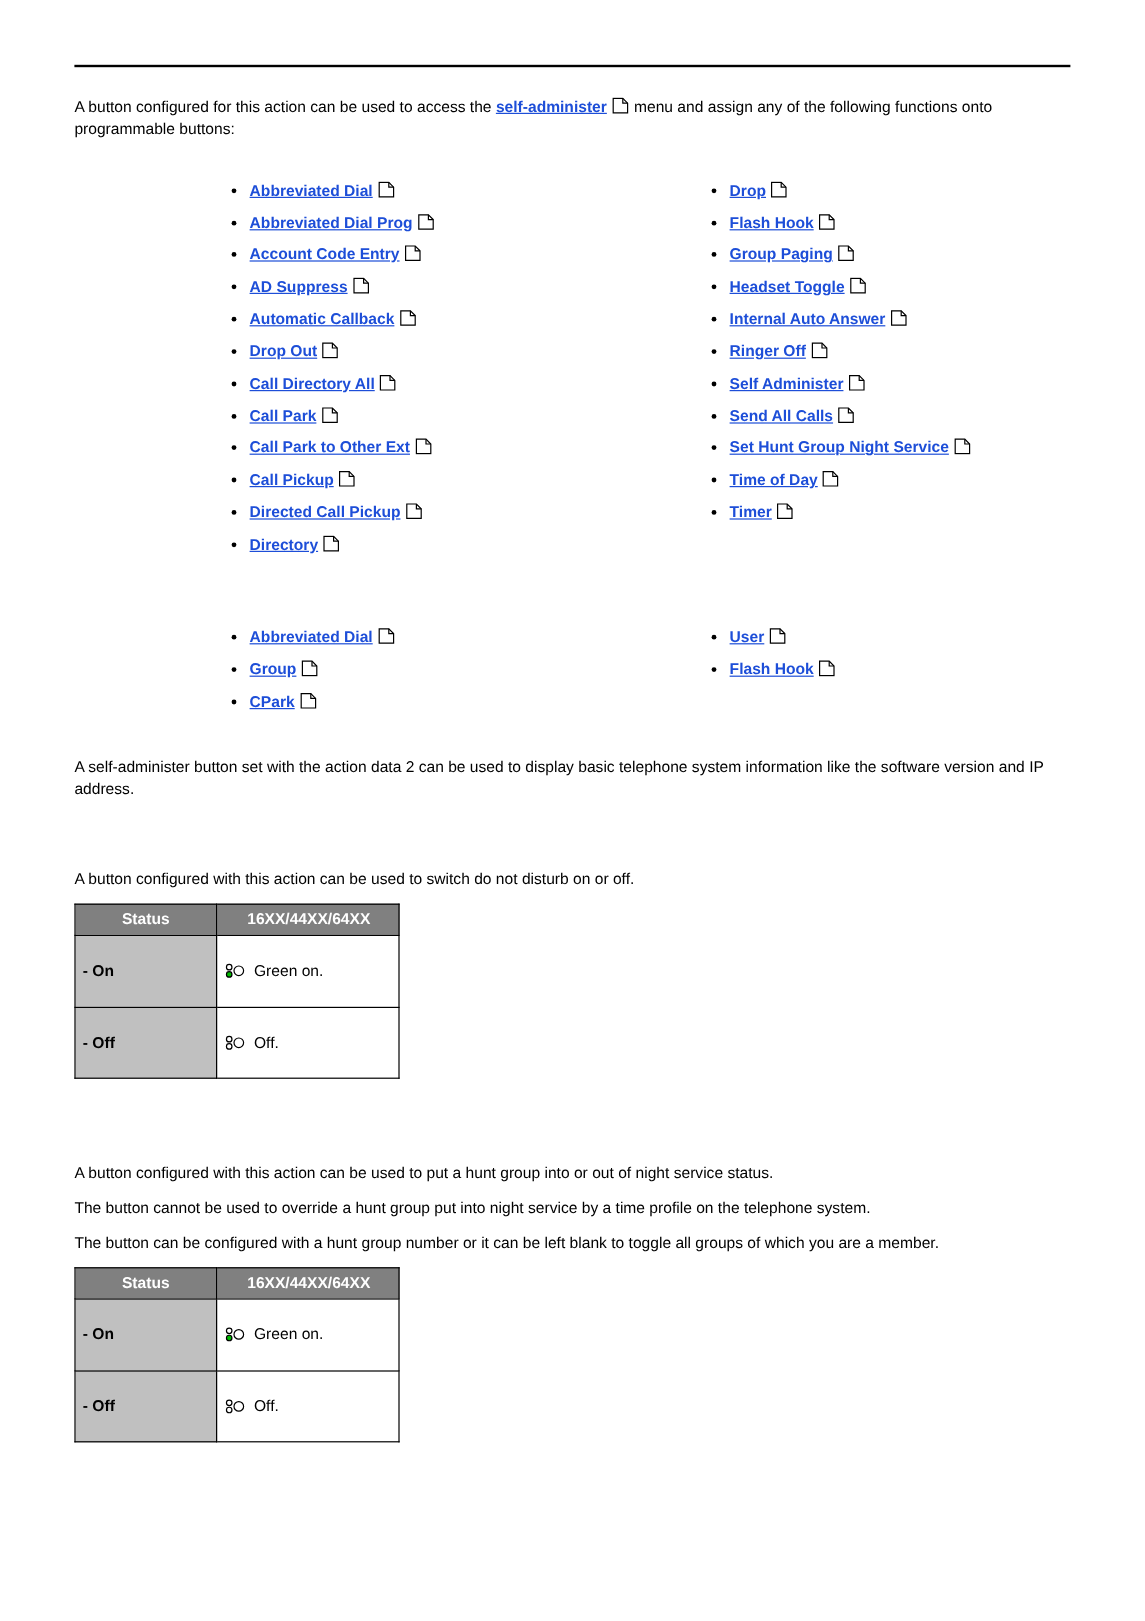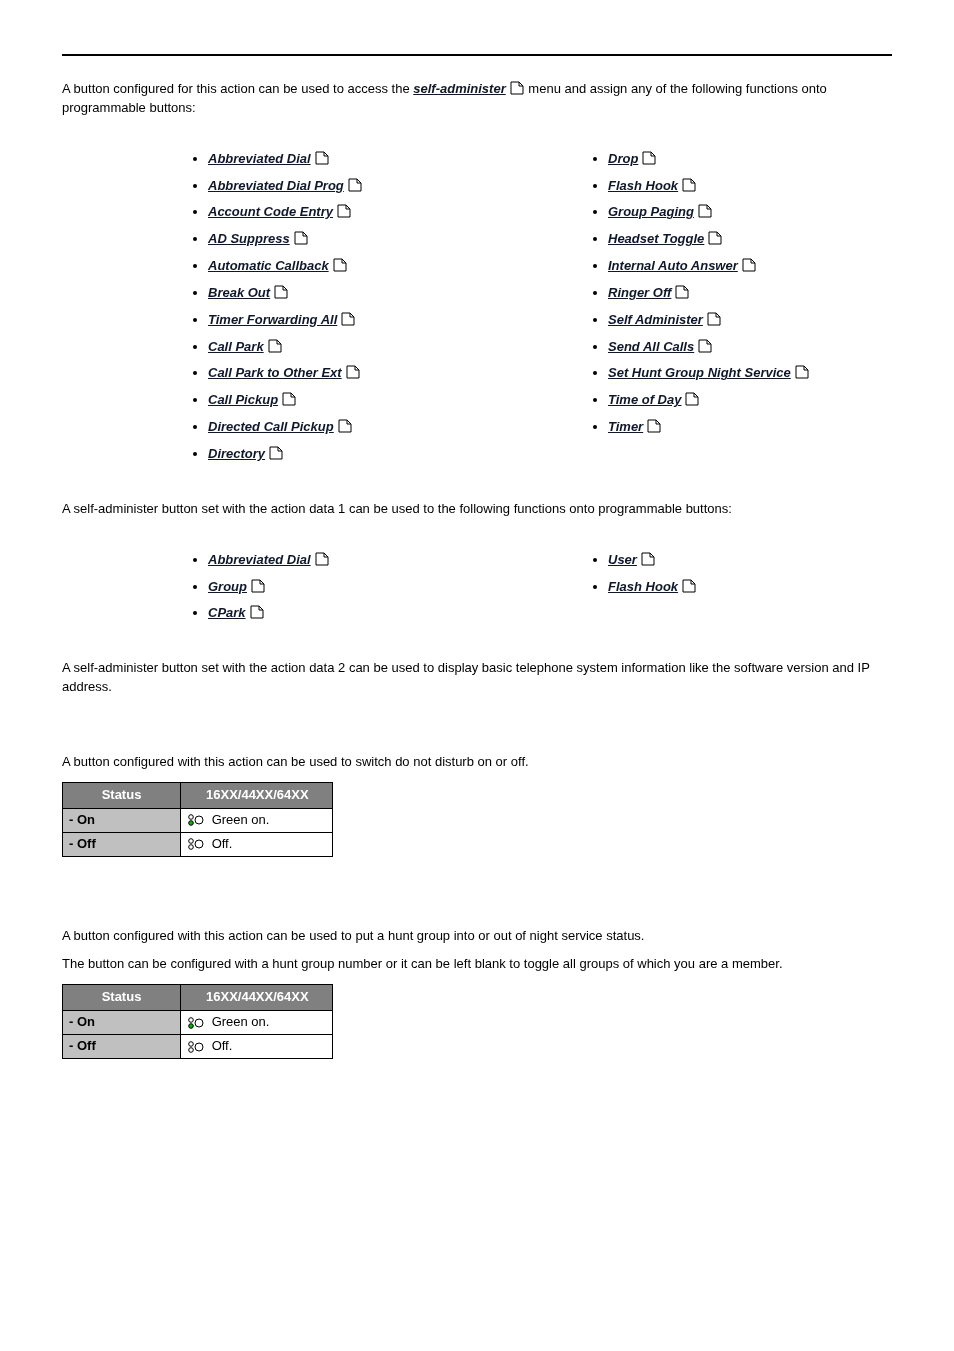--- a/index.html
+++ b/index.html
@@ -18,24 +18,23 @@
     border-top:2px solid #000;
     margin:0 0 24px 0;
   }
   .bottom-rule{
     border:none;
     border-top:2px solid #000;
     margin:40px 0 0 0;
   }
   p{margin:0 0 10px 0;}
   a.link{
-    color:#0f172a;
+    color:#1d4ed8;
     font-weight:bold;
     text-decoration:underline;
-    font-style:italic;
   }
   .page-icon{
     display:inline-block;
     vertical-align:-2px;
     margin-left:3px;
   }
   .page-icon svg{display:block;}
   .twocol{
     display:flex;
     justify-content:flex-start;
@@ -68,21 +67,21 @@
     height:24px;
     box-sizing:border-box;
   }
   table.status th{
     background:#808080;
     color:#fff;
     font-weight:bold;
     padding:3px 6px;
   }
   table.status td{
-    padding:2px 6px;
+    padding:20px 6px;
   }
   table.status td.label{
     background:#c0c0c0;
     font-weight:bold;
     width:118px;
   }
   table.status td.val{
     width:152px;
   }
   table.status th.h1{width:118px;text-align:center;}
@@ -126,25 +125,25 @@
                 <path d="M10 1 v4 h4" fill="none" stroke="#000" stroke-width="1"></path>
               </svg></span></li>
           <li><a href="#" class="link">AD Suppress</a><span class="page-icon"><svg width="16" height="14">
                 <path d="M2 1 h8 l4 4 v8 h-12 z" fill="none" stroke="#000" stroke-width="1"></path>
                 <path d="M10 1 v4 h4" fill="none" stroke="#000" stroke-width="1"></path>
               </svg></span></li>
           <li><a href="#" class="link">Automatic Callback</a><span class="page-icon"><svg width="16" height="14">
                 <path d="M2 1 h8 l4 4 v8 h-12 z" fill="none" stroke="#000" stroke-width="1"></path>
                 <path d="M10 1 v4 h4" fill="none" stroke="#000" stroke-width="1"></path>
               </svg></span></li>
-          <li><a href="#" class="link">Break Out</a><span class="page-icon"><svg width="16" height="14">
-                <path d="M2 1 h8 l4 4 v8 h-12 z" fill="none" stroke="#000" stroke-width="1"></path>
-                <path d="M10 1 v4 h4" fill="none" stroke="#000" stroke-width="1"></path>
-              </svg></span></li>
-          <li><a href="#" class="link">Timer Forwarding All</a><span class="page-icon"><svg width="16" height="14">
+          <li><a href="#" class="link">Drop Out</a><span class="page-icon"><svg width="16" height="14">
+                <path d="M2 1 h8 l4 4 v8 h-12 z" fill="none" stroke="#000" stroke-width="1"></path>
+                <path d="M10 1 v4 h4" fill="none" stroke="#000" stroke-width="1"></path>
+              </svg></span></li>
+          <li><a href="#" class="link">Call Directory All</a><span class="page-icon"><svg width="16" height="14">
                 <path d="M2 1 h8 l4 4 v8 h-12 z" fill="none" stroke="#000" stroke-width="1"></path>
                 <path d="M10 1 v4 h4" fill="none" stroke="#000" stroke-width="1"></path>
               </svg></span></li>
           <li><a href="#" class="link">Call Park</a><span class="page-icon"><svg width="16" height="14">
                 <path d="M2 1 h8 l4 4 v8 h-12 z" fill="none" stroke="#000" stroke-width="1"></path>
                 <path d="M10 1 v4 h4" fill="none" stroke="#000" stroke-width="1"></path>
               </svg></span></li>
           <li><a href="#" class="link">Call Park to Other Ext</a><span class="page-icon"><svg width="16" height="14">
                 <path d="M2 1 h8 l4 4 v8 h-12 z" fill="none" stroke="#000" stroke-width="1"></path>
                 <path d="M10 1 v4 h4" fill="none" stroke="#000" stroke-width="1"></path>
@@ -206,21 +205,20 @@
                 <path d="M10 1 v4 h4" fill="none" stroke="#000" stroke-width="1"></path>
               </svg></span></li>
           <li><a href="#" class="link">Timer</a><span class="page-icon"><svg width="16" height="14">
                 <path d="M2 1 h8 l4 4 v8 h-12 z" fill="none" stroke="#000" stroke-width="1"></path>
                 <path d="M10 1 v4 h4" fill="none" stroke="#000" stroke-width="1"></path>
               </svg></span></li>
         </ul>
   </div>
 </div>
 
-<p>A self-administer button set with the action data 1 can be used to the following functions onto programmable buttons:</p>
 
 <div class="twocol" style="padding-left:108px;">
   <div class="col">
     <ul class="bullets" id="d1-left">
           <li><a href="#" class="link">Abbreviated Dial</a><span class="page-icon"><svg width="16" height="14">
                 <path d="M2 1 h8 l4 4 v8 h-12 z" fill="none" stroke="#000" stroke-width="1"></path>
                 <path d="M10 1 v4 h4" fill="none" stroke="#000" stroke-width="1"></path>
               </svg></span></li>
           <li><a href="#" class="link">Group</a><span class="page-icon"><svg width="16" height="14">
                 <path d="M2 1 h8 l4 4 v8 h-12 z" fill="none" stroke="#000" stroke-width="1"></path>
@@ -279,20 +277,21 @@
               </svg></span>
       <span>Off.</span>
     </td>
   </tr>
 </tbody>
     </table>
 
 <div class="gap"></div>
 
 <p>A button configured with this action can be used to put a hunt group into or out of night service status.</p>
+<p>The button cannot be used to override a hunt group put into night service by a time profile on the telephone system.</p>
 <p>The button can be configured with a hunt group number or it can be left blank to toggle all groups of which you are a member.</p>
 
 <table class="status">
   <tbody>
         <tr>
     <th class="h1">Status</th>
     <th class="h2">16XX/44XX/64XX</th>
   </tr>
   <tr>
     <td class="label">- On</td>

